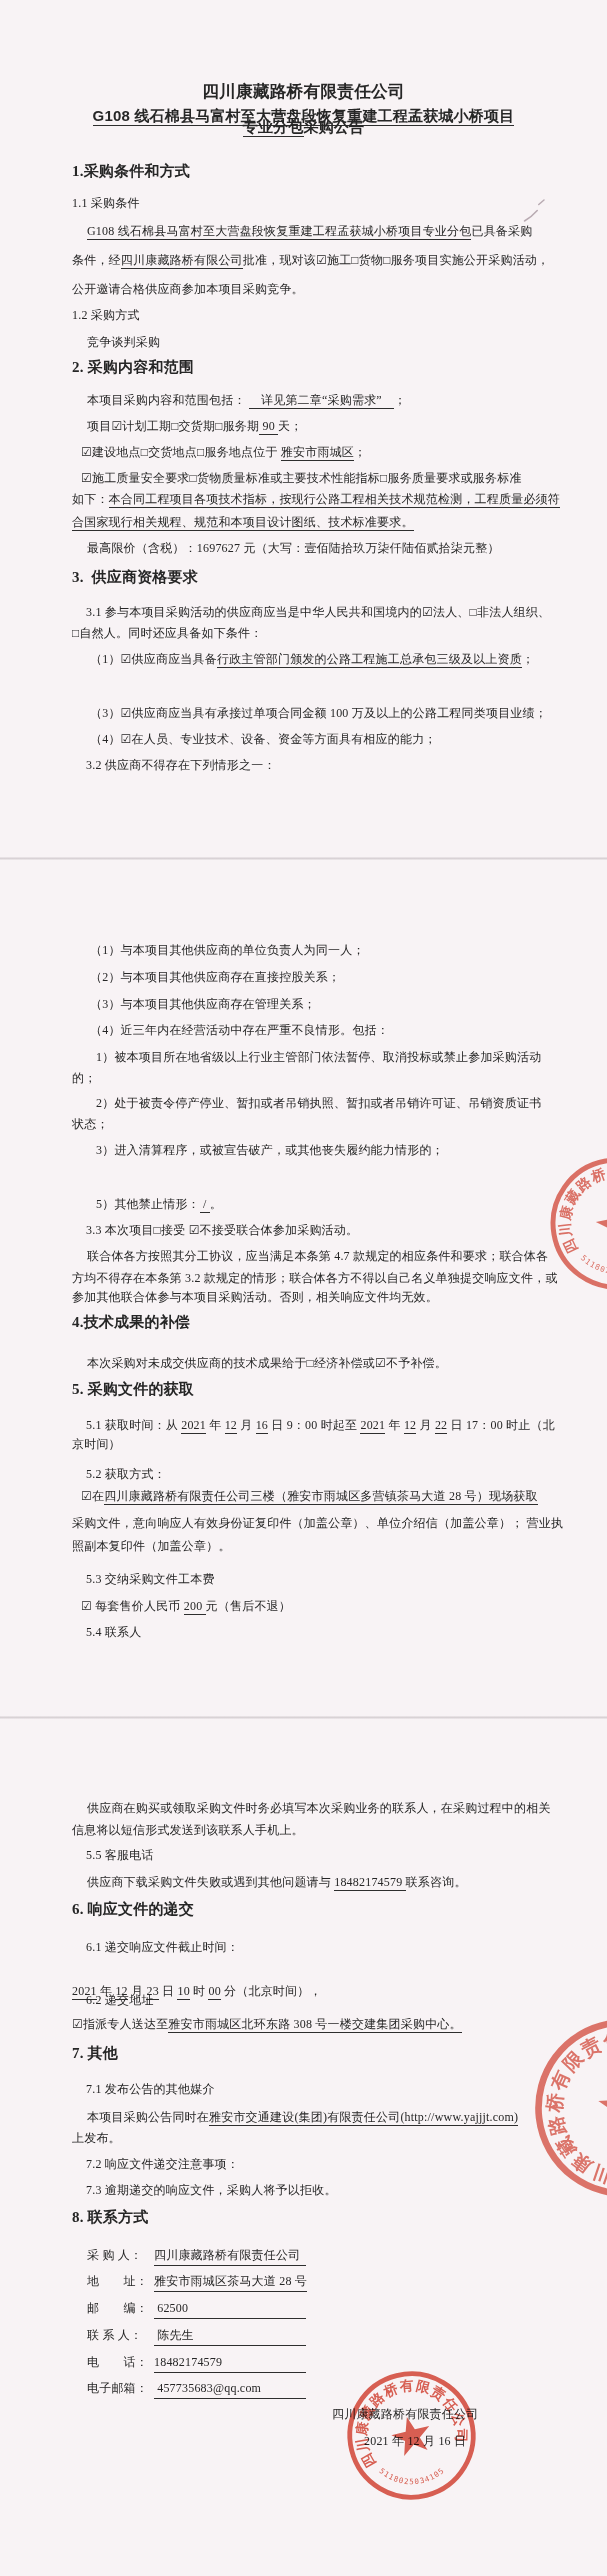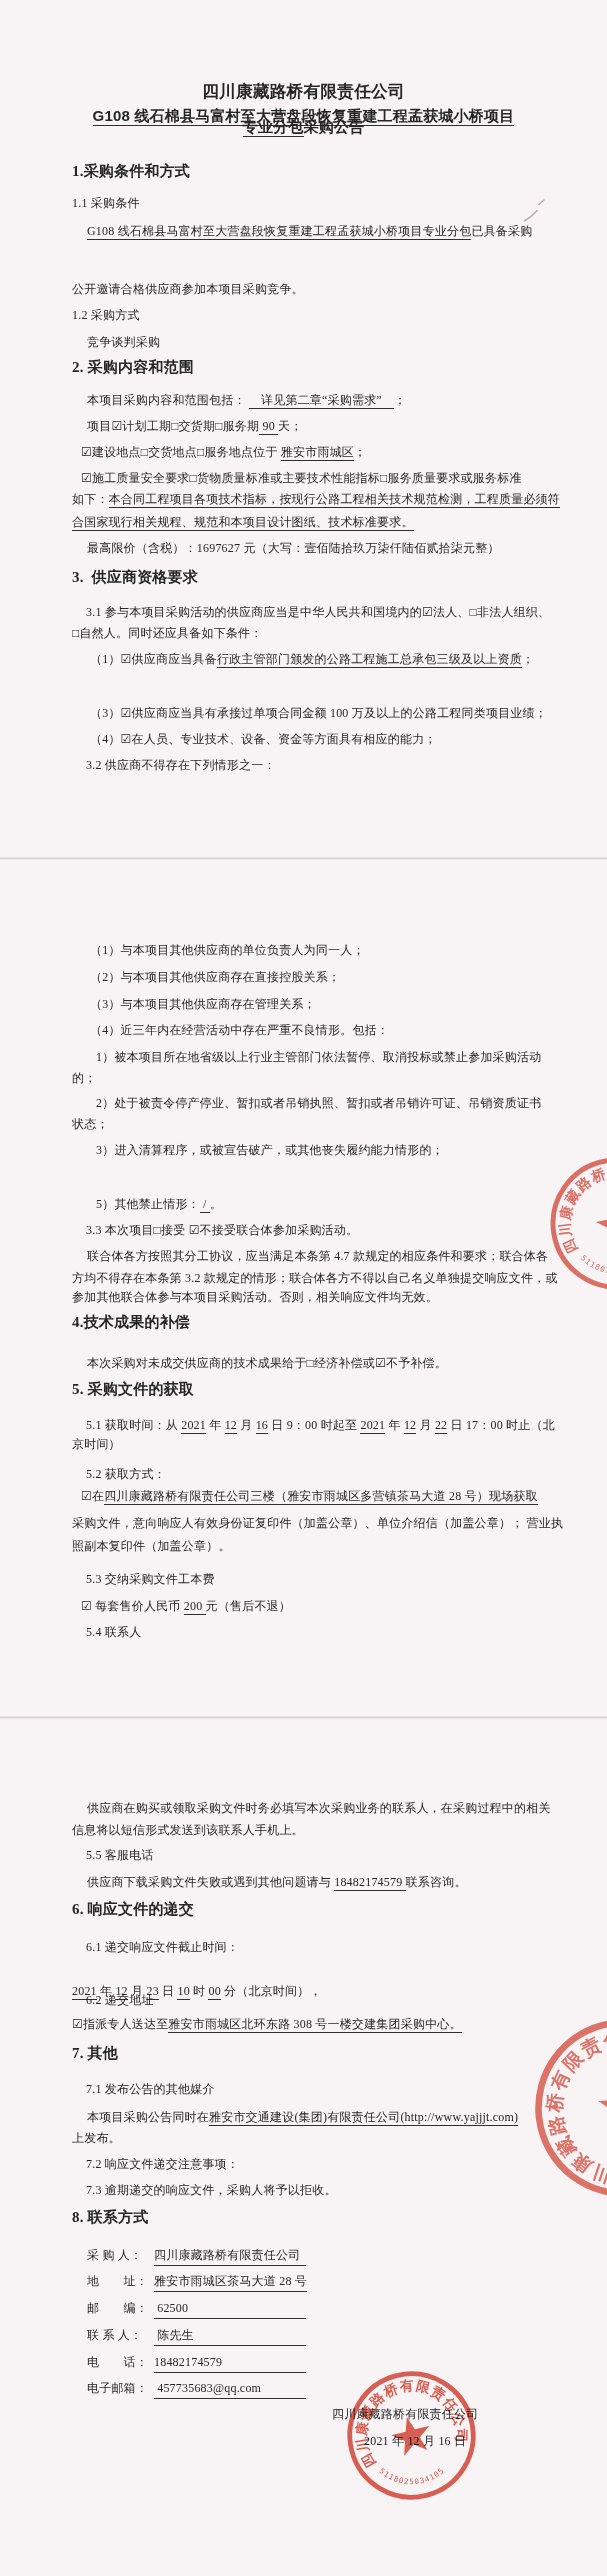--- a/index.html
+++ b/index.html
@@ -33,20 +33,21 @@
     <path d="M3 32 q9 -5 17 -14 M22 10 l7 -6" stroke="#a3929b" stroke-width="2" fill="none" opacity="0.75" stroke-linecap="round"></path>
   </svg>
 <div class="page-sep" style="top: 857px;"></div>
     <div class="page-sep" style="top: 1716px;"></div>
     <div class="blk title" style="top: 80px; left: 0px; right: 0px; text-align: center;"><span>四川康藏路桥有限责任公司</span></div>
     <div class="blk title2" style="top: 107px; left: 0px; right: 0px; text-align: center;"><span class="u">G108 线石棉县马富村至大营盘段恢复重建工程孟获城小桥项目</span></div>
     <div class="blk title2" style="top: 118px; left: 0px; right: 0px; text-align: center;"><span class="u">专业分包</span><span>采购公告</span></div>
     <div class="blk h1" style="top: 162px; left: 72px;"><span>1.采购条件和方式</span></div>
     <div class="blk body" style="top: 194px; left: 72px;"><span>1.1 采购条件</span></div>
     <div class="blk body" style="top: 222px; left: 87px;"><span class="u">G108 线石棉县马富村至大营盘段恢复重建工程孟获城小桥项目专业分包</span><span>已具备采购</span></div>
+    <div class="blk body" style="top: 251px; left: 72px;"><span>条件，经</span><span class="u">四川康藏路桥有限公司</span><span>批准，现对该☑施工□货物□服务项目实施公开采购活动，</span></div>
     <div class="blk body" style="top: 280px; left: 72px;"><span>公开邀请合格供应商参加本项目采购竞争。</span></div>
     <div class="blk body" style="top: 306px; left: 72px;"><span>1.2 采购方式</span></div>
     <div class="blk body" style="top: 333px; left: 87px;"><span>竞争谈判采购</span></div>
     <div class="blk h1" style="top: 358px; left: 72px;"><span>2. 采购内容和范围</span></div>
     <div class="blk body" style="top: 391px; left: 87px;"><span>本项目采购内容和范围包括： </span><span class="u">　详见第二章“采购需求”　</span><span>；</span></div>
     <div class="blk body" style="top: 417px; left: 87px;"><span>项目☑计划工期□交货期□服务期</span><span class="u"> 90 </span><span>天；</span></div>
     <div class="blk body" style="top: 443px; left: 81px;"><span>☑建设地点□交货地点□服务地点位于 </span><span class="u">雅安市雨城区</span><span>；</span></div>
     <div class="blk body" style="top: 469px; left: 81px;"><span>☑施工质量安全要求□货物质量标准或主要技术性能指标□服务质量要求或服务标准</span></div>
     <div class="blk body" style="top: 490px; left: 72px;"><span>如下：</span><span class="u">本合同工程项目各项技术指标，按现行公路工程相关技术规范检测，工程质量必须符</span></div>
     <div class="blk body" style="top: 513px; left: 72px;"><span class="u">合国家现行相关规程、规范和本项目设计图纸、技术标准要求。</span></div>

